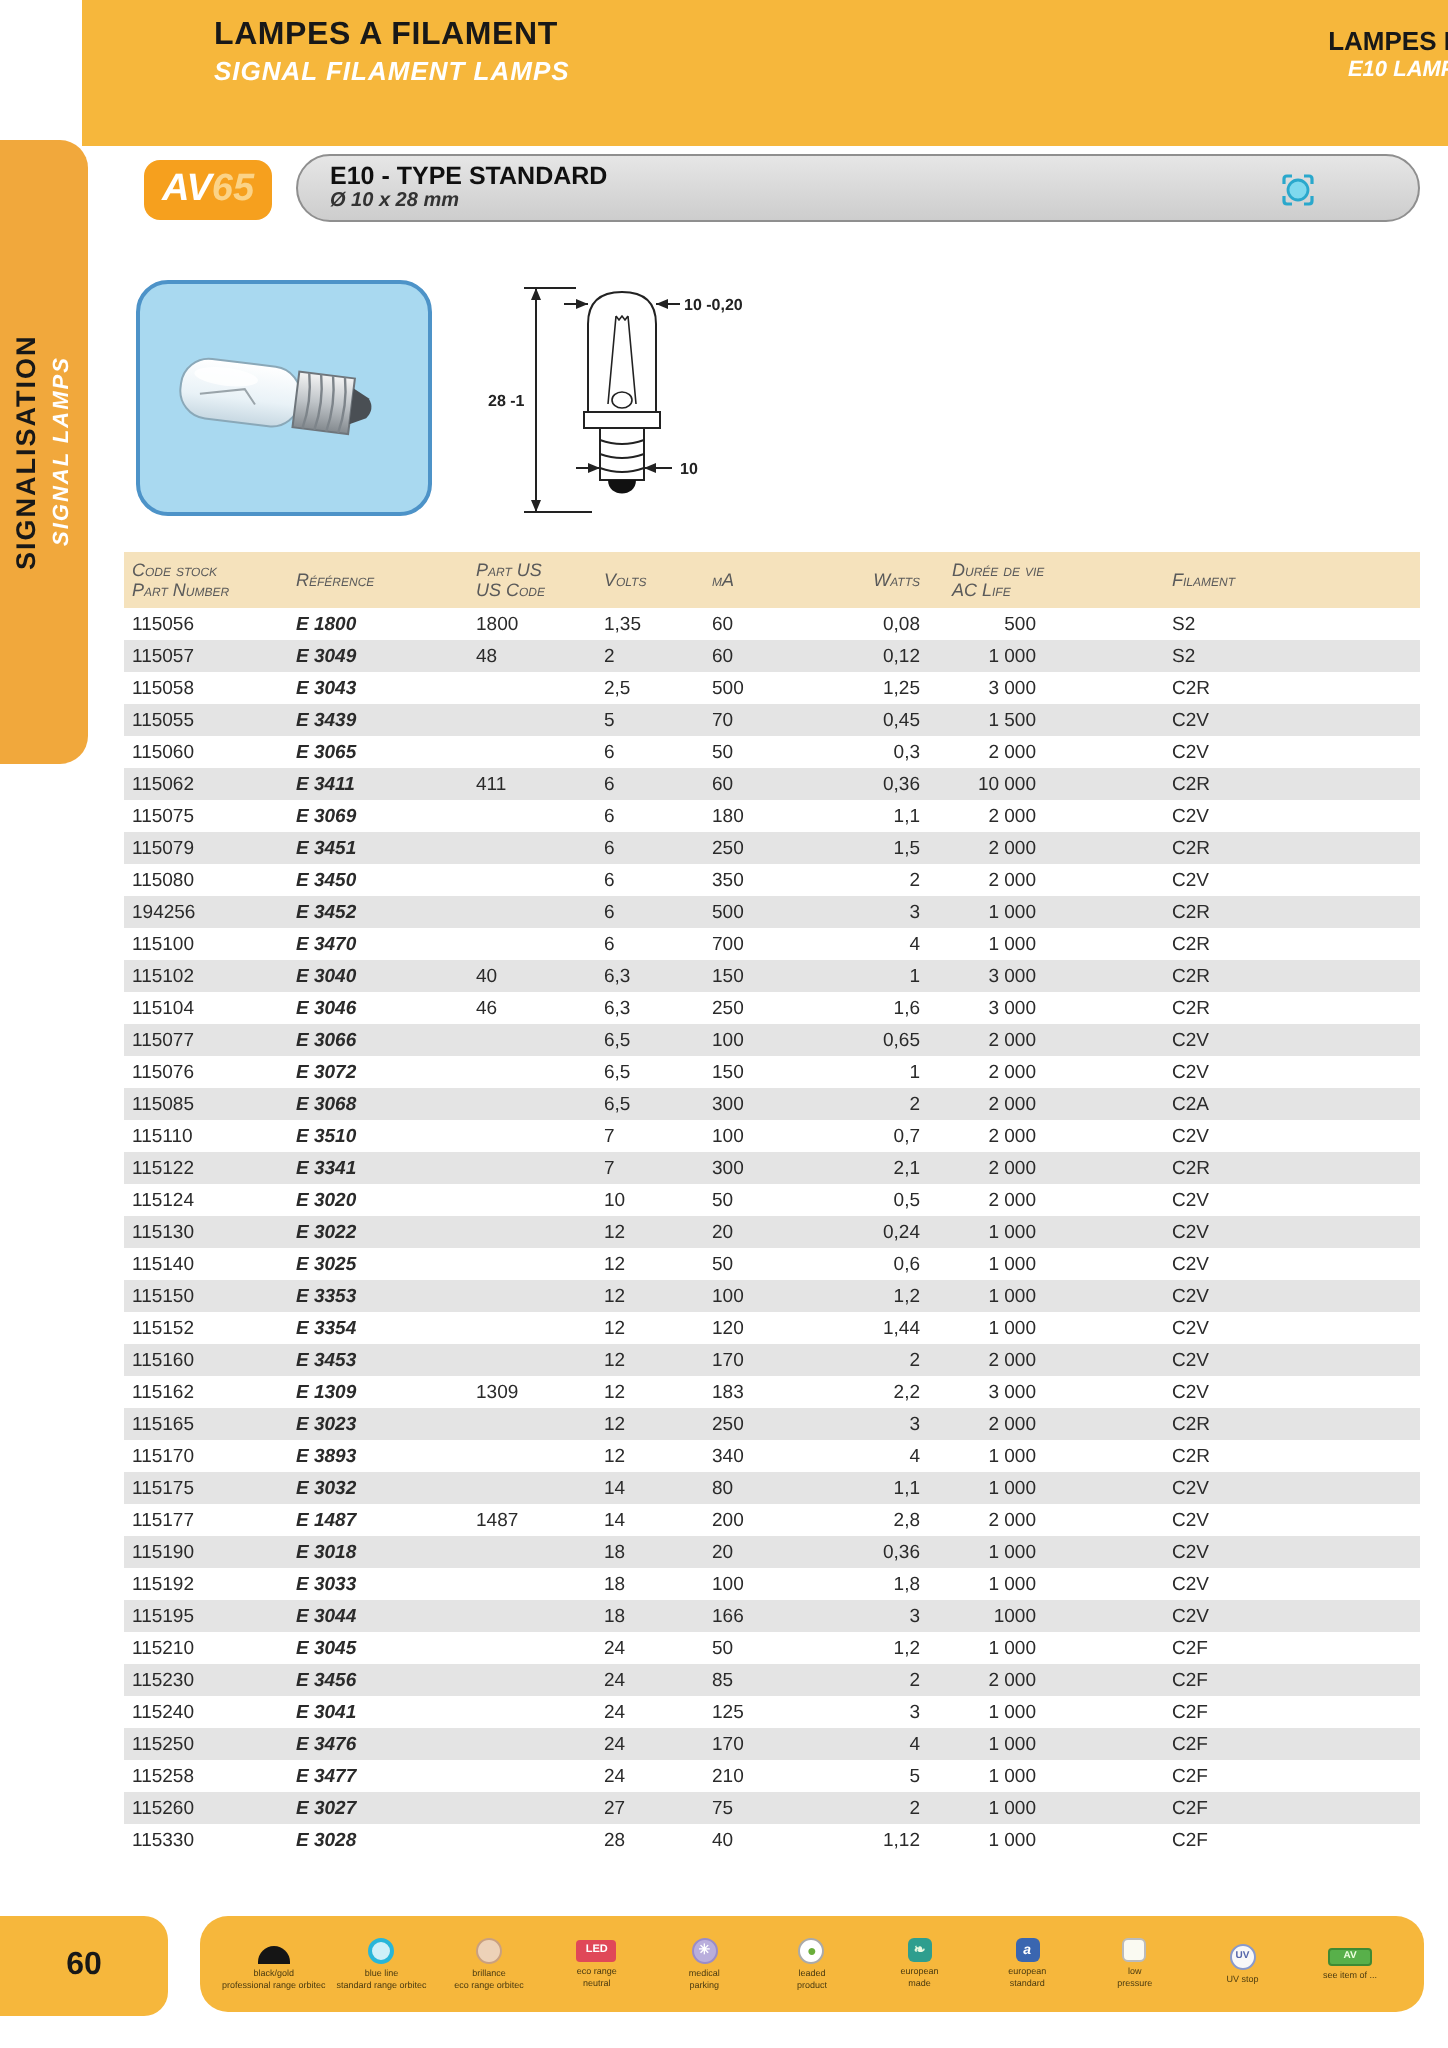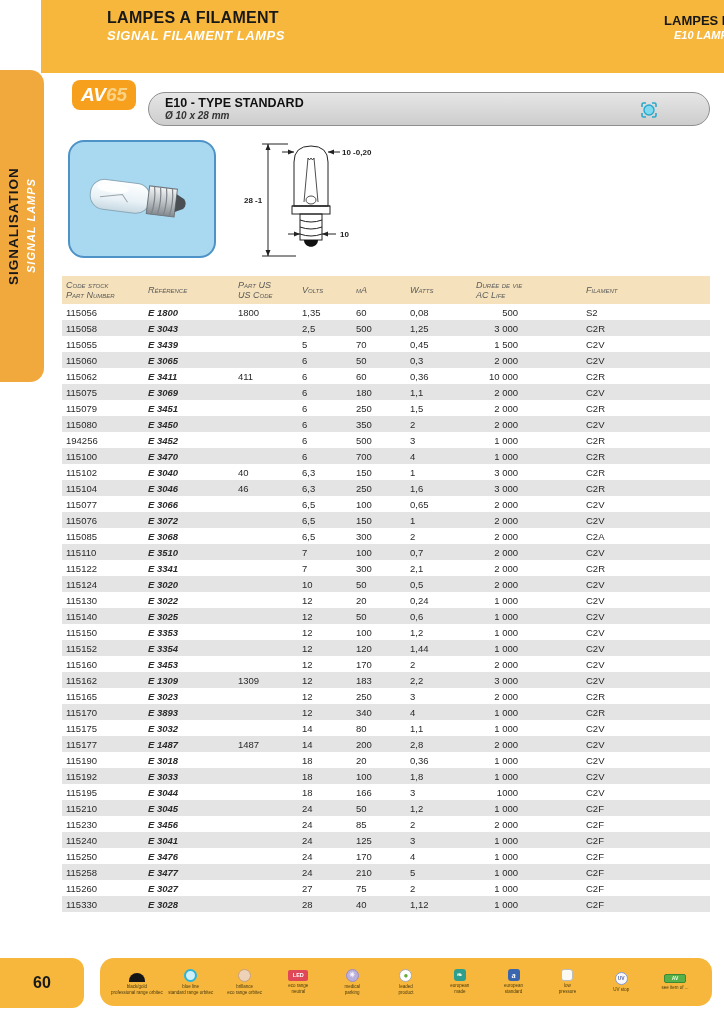--- a/index.html
+++ b/index.html
@@ -32,21 +32,21 @@
   
   .av-badge {
     position:absolute; left:72px; top:80px; width:64px; height:30px;
     background:var(--badge); border-radius:8px;
     display:flex; align-items:center; justify-content:center;
     font-size:19px; font-weight:bold; font-style:italic;
   }
   .av-badge .p1 { color:#fff; }
   .av-badge .p2 { color:#FBD387; }
   .grey-bar {
-    position:absolute; left:148px; top:92px; width:562px; height:34px;
+    position:absolute; left:148px; top:77px; width:562px; height:34px;
     background:linear-gradient(#E6E6E6,#CDCDCD);
     border:1px solid #8F8F8F; border-radius:17px;
     padding:3px 0 0 16px;
   }
   .grey-bar .t1 { font-size:12.5px; font-weight:bold; color:#101010; }
   .grey-bar .t2 { font-size:10px; font-weight:bold; font-style:italic; color:#333; }
   .focus-icon { position:absolute; right:52px; top:9px; width:16px; height:16px; }
   
   .photo-box {
     position:absolute; left:68px; top:140px; width:148px; height:118px;
@@ -65,21 +65,21 @@
     color:#5A5A5A; line-height:1.15;
   }
   .lamp-table td { height:16px; font-size:9.5px; color:#2A2A2A; }
   .lamp-table tbody tr:nth-child(even) td { background:var(--stripe); }
   
   .lamp-table th:nth-child(1), .lamp-table td:nth-child(1) { width:68px;  padding-left:4px;margin-left:40px; }
   .lamp-table th:nth-child(2), .lamp-table td:nth-child(2) { width:100px; padding-left:18px; }
   .lamp-table th:nth-child(3), .lamp-table td:nth-child(3) { width:60px;  padding-left:8px; }
   .lamp-table th:nth-child(4), .lamp-table td:nth-child(4) { width:53px;  padding-left:12px; }
   .lamp-table th:nth-child(5), .lamp-table td:nth-child(5) { width:48px;  padding-left:13px; }
-  .lamp-table th:nth-child(6), .lamp-table td:nth-child(6) { width:69px;  padding-left:19px; }
+  .lamp-table th:nth-child(6), .lamp-table td:nth-child(6) { width:69px;  padding-left:19px;text-align:right; }
   .lamp-table th:nth-child(7) { width:100px; padding-left:16px; }
   .lamp-table td:nth-child(7) { width:100px; text-align:right; padding-right:42px; }
   .lamp-table th:nth-child(8), .lamp-table td:nth-child(8) { width:150px; padding-left:26px; }
   .lamp-table td.ref { font-weight:bold; font-style:italic; }
   
   .page-tab {
     position:absolute; left:0; top:958px; width:84px; height:50px;
     background:var(--band); border-radius:0 12px 12px 0;
     display:flex; align-items:center; justify-content:center;
     font-size:16px; font-weight:bold; color:#181818;
@@ -227,20 +227,30 @@
         <td>115056</td>
         <td class="ref">E 1800</td>
         <td>1800</td>
         <td>1,35</td>
         <td>60</td>
         <td>0,08</td>
         <td>500</td>
         <td>S2</td>
       </tr>
       <tr>
+        <td>115057</td>
+        <td class="ref">E 3049</td>
+        <td>48</td>
+        <td>2</td>
+        <td>60</td>
+        <td>0,12</td>
+        <td>1 000</td>
+        <td>S2</td>
+      </tr>
+      <tr>
         <td>115058</td>
         <td class="ref">E 3043</td>
         <td></td>
         <td>2,5</td>
         <td>500</td>
         <td>1,25</td>
         <td>3 000</td>
         <td>C2R</td>
       </tr>
       <tr>

